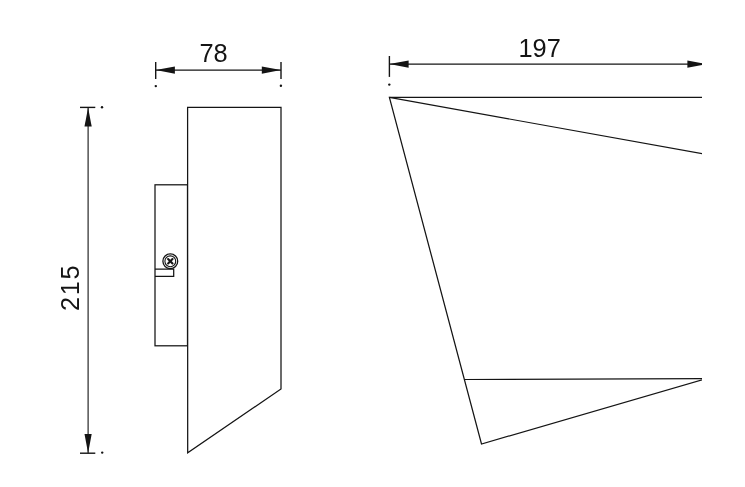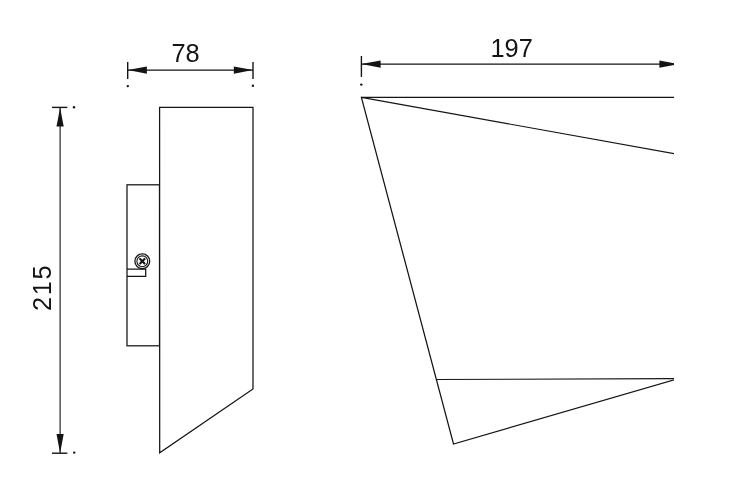--- a/index.html
+++ b/index.html
@@ -1,16 +1,16 @@
 <!DOCTYPE html>
 <html><head>
 <meta charset="utf-8">
 <style>
   html,body{margin:0;padding:0;background:#ffffff;}
-  .wrap{width:674px;height:487px;position:relative;overflow:hidden;background:#fff;}
+  .wrap{width:674px;height:487px;position:relative;overflow:hidden;background:#fff;padding-left:28px;}
   text{font-family:"Liberation Sans", sans-serif;fill:#141414;}
 </style>
 </head>
 <body>
 <div class="wrap">
 <svg width="745" height="487" viewBox="0 0 745 487" xmlns="http://www.w3.org/2000/svg">
 
   <rect x="0" y="0" width="745" height="487" fill="#ffffff"></rect>
 
   <g>

